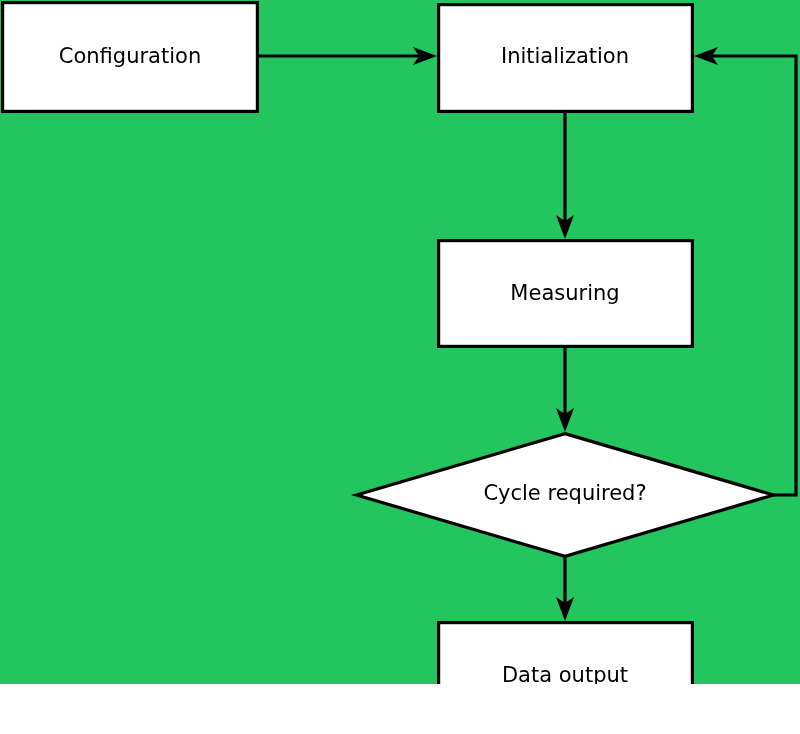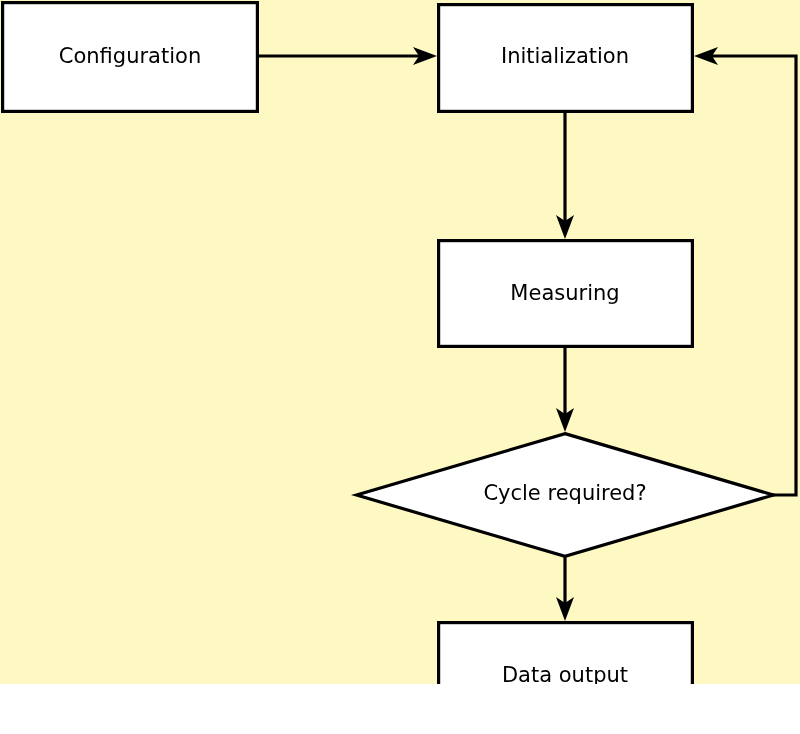--- a/index.html
+++ b/index.html
@@ -8,21 +8,21 @@
     padding: 0;
     background: #ffffff;
   }
   body {
     font-family: "DejaVu Sans", sans-serif;
   }
   #canvas {
     position: relative;
     width: 800px;
     height: 684px;
-    background: #fef9c3;
+    background: #22c55e;
     overflow: hidden;
   }
   #flow-svg {
     position: absolute;
     left: 0;
     top: 0;
     width: 800px;
     height: 734px;
   }
   .node-shape {

